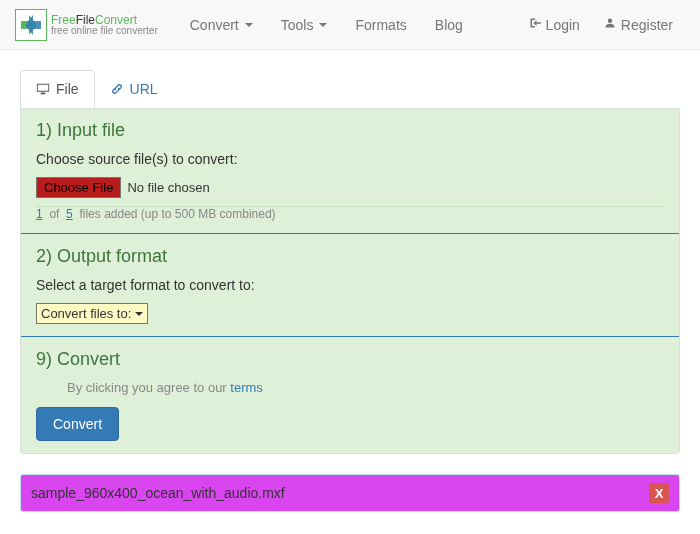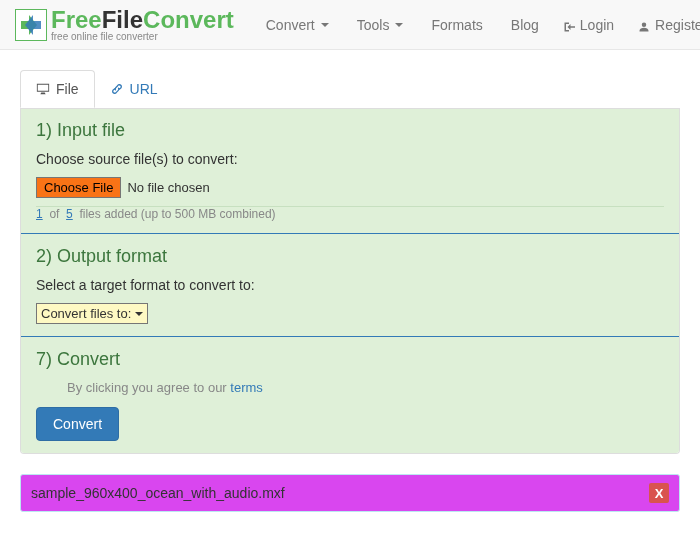--- a/index.html
+++ b/index.html
@@ -1,39 +1,39 @@
 <!DOCTYPE html>
 <html><head>
 <meta charset="utf-8">
 <style>
 * { box-sizing: border-box; margin: 0; padding: 0; }
 body { font-family: "Helvetica Neue", Helvetica, Arial, sans-serif; font-size: 14px; color: #333; background: #fff; width: 700px; }
 .navbar { background: #f8f8f8; border-bottom: 1px solid #e7e7e7; height: 50px; display: flex; align-items: center; padding: 0 15px; }
 .logo-wrap { display: flex; align-items: center; margin-right: 20px; }
 .logo-icon { width: 32px; height: 32px; margin-right: 4px; }
 .logo-text { line-height: 1; }
-.logo-main { font-size: 24px; font-weight: bold; color: #333; }
+.logo-main { font-size: 12px; font-weight: normal; color: #333; }
 .logo-main .green { color: #5cb85c; }
 .logo-sub { font-size: 10px; color: #888; }
 .nav-left { display: flex; align-items: center; gap: 4px; }
 .nav-item { color: #777; padding: 15px 12px; cursor: pointer; display: flex; align-items: center; gap: 4px; }
 .nav-right { margin-left: auto; display: flex; align-items: center; }
-.nav-right .nav-item { display: flex; align-items: flex-end; gap: 5px; }
+.nav-right .nav-item { display: flex; align-items: flex-start; gap: 5px; }
 .caret { display: inline-block; width: 0; height: 0; border-left: 4px solid transparent; border-right: 4px solid transparent; border-top: 4px solid #777; vertical-align: middle; margin-left: 2px; }
 .container { padding: 20px; }
 .tabs { display: flex; border-bottom: 1px solid #ddd; margin-bottom: -1px; position: relative; z-index: 2; }
 .tab { padding: 10px 15px; cursor: pointer; color: #337ab7; display: flex; align-items: center; gap: 6px; }
 .tab.active { border: 1px solid #ddd; border-bottom: 1px solid #fff; border-radius: 4px 4px 0 0; background: #fff; color: #555; }
 .panel { border: 1px solid #ddd; border-top: none; border-radius: 0 0 4px 4px; overflow: hidden; }
 .section { background: #dff0d8; padding: 12px 15px; }
 .section + .section { border-top: 1px solid #337ab7; }
 .section h3 { color: #3c763d; font-size: 18px; font-weight: 500; margin-bottom: 10px; }
 .section .instr { color: #333; margin-bottom: 10px; font-size: 14px; }
 .file-row { display: flex; align-items: center; gap: 6px; margin-bottom: 8px; }
-.choose-btn { background: #f97316; border: 1px solid #767676; padding: 2px 7px; font-size: 13px; cursor: pointer; }
+.choose-btn { background: #b91c1c; border: 1px solid #767676; padding: 2px 7px; font-size: 13px; cursor: pointer; }
 .no-file { font-size: 13px; color: #333; }
 .quota { font-size: 12px; color: #888; border-top: 1px solid #c7e0c0; padding-top: 0; }
 .quota .num { color: #337ab7; text-decoration: underline; }
 .select { background: #fef9c3; border: 1px solid #767676; padding: 2px 4px; font-size: 13px; cursor: pointer; display: inline-flex; align-items: center; gap: 4px; }
 .terms-line { color: #888; font-size: 13px; margin-bottom: 12px; margin-left: 31px; }
 .terms-line a { color: #337ab7; text-decoration: none; }
 .convert-btn { background: #337ab7; color: #fff; border: 1px solid #2e6da4; padding: 8px 16px; font-size: 14px; border-radius: 4px; cursor: pointer; }
 .file-bar-wrap { padding: 0 20px 20px 20px; }
 .file-bar { background: #d946ef; border: 1px solid #bce8f1; border-radius: 3px; padding: 8px 10px; display: flex; align-items: center; color: #333; font-size: 14px; }
 .file-bar .close-btn { margin-left: auto; background: #d9534f; color: #fff; width: 20px; height: 20px; display: flex; align-items: center; justify-content: center; border-radius: 2px; cursor: pointer; font-size: 13px; font-weight: bold; }
@@ -131,21 +131,21 @@
         <span>Convert files to:</span>
         <span>
             <svg width="8" height="8" viewBox="0 0 8 8">
               <path fill="#333" d="M0 2l4 4 4-4z"></path>
             </svg>
           </span>
       </div>
     </div>
 
     <div class="section">
-      <h3>7) Convert</h3>
+      <h3>9) Convert</h3>
       <div class="terms-line">
         <span>By clicking you agree to our </span><a href="#">terms</a>
       </div>
       <button class="convert-btn">Convert</button>
     </div>
   </div>
 </div>
 
 <div class="file-bar-wrap">
   <div class="file-bar">

